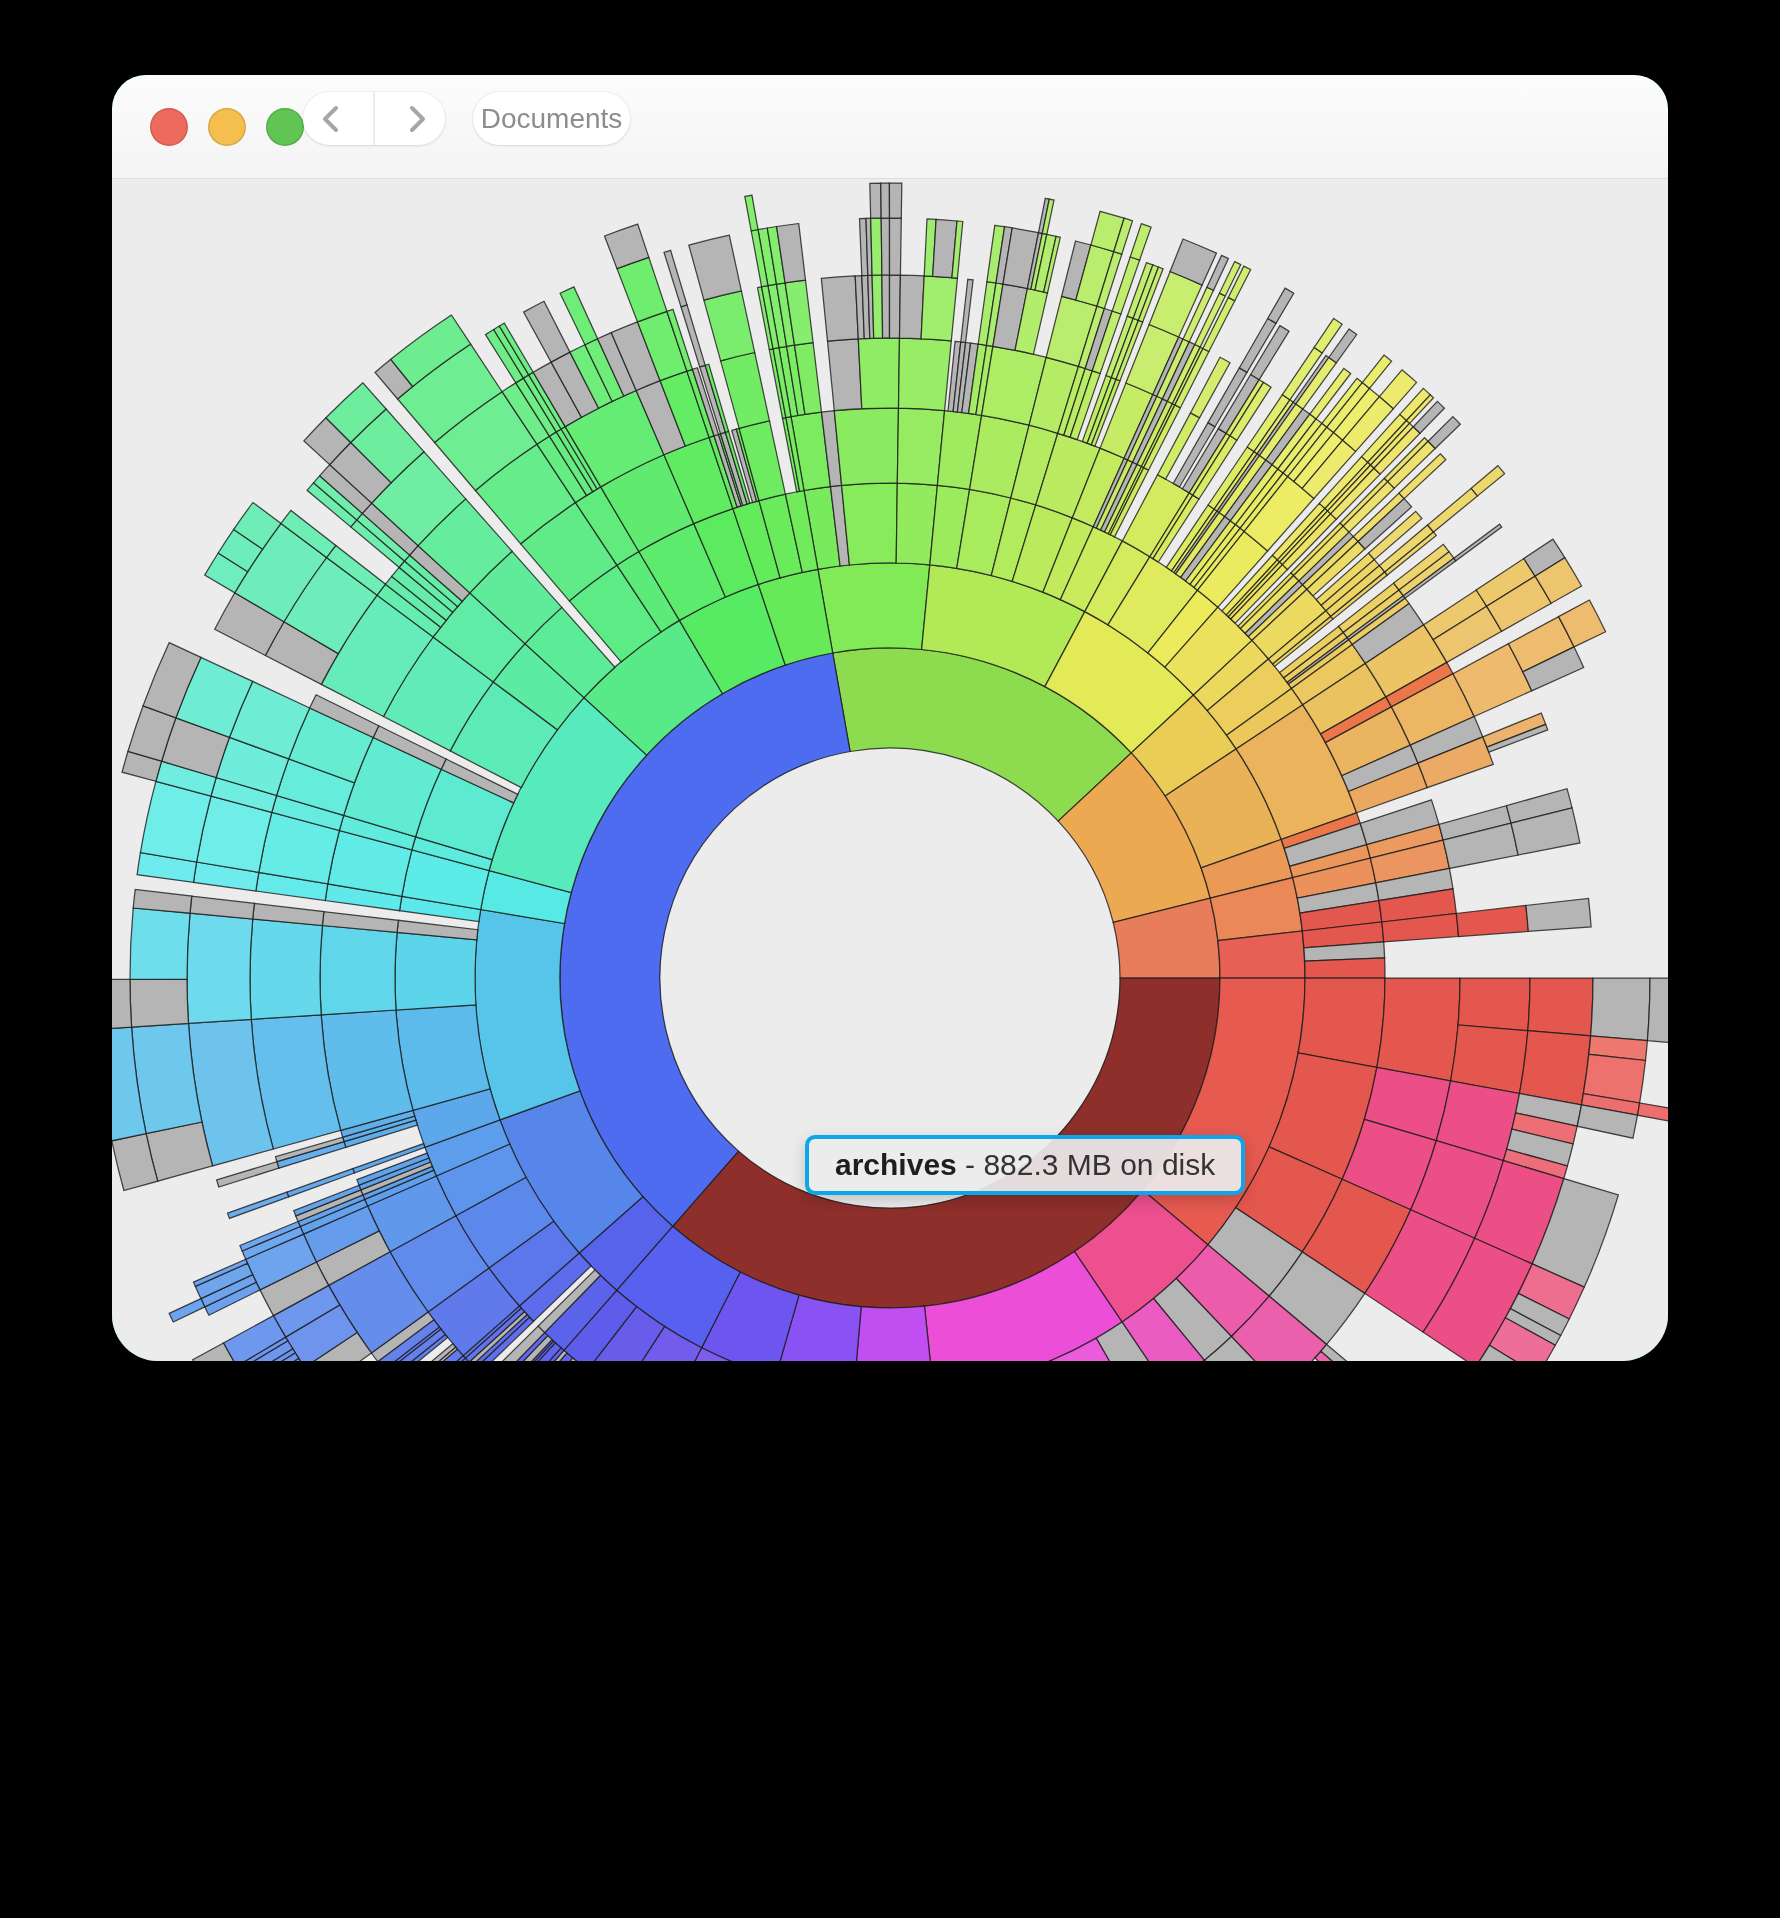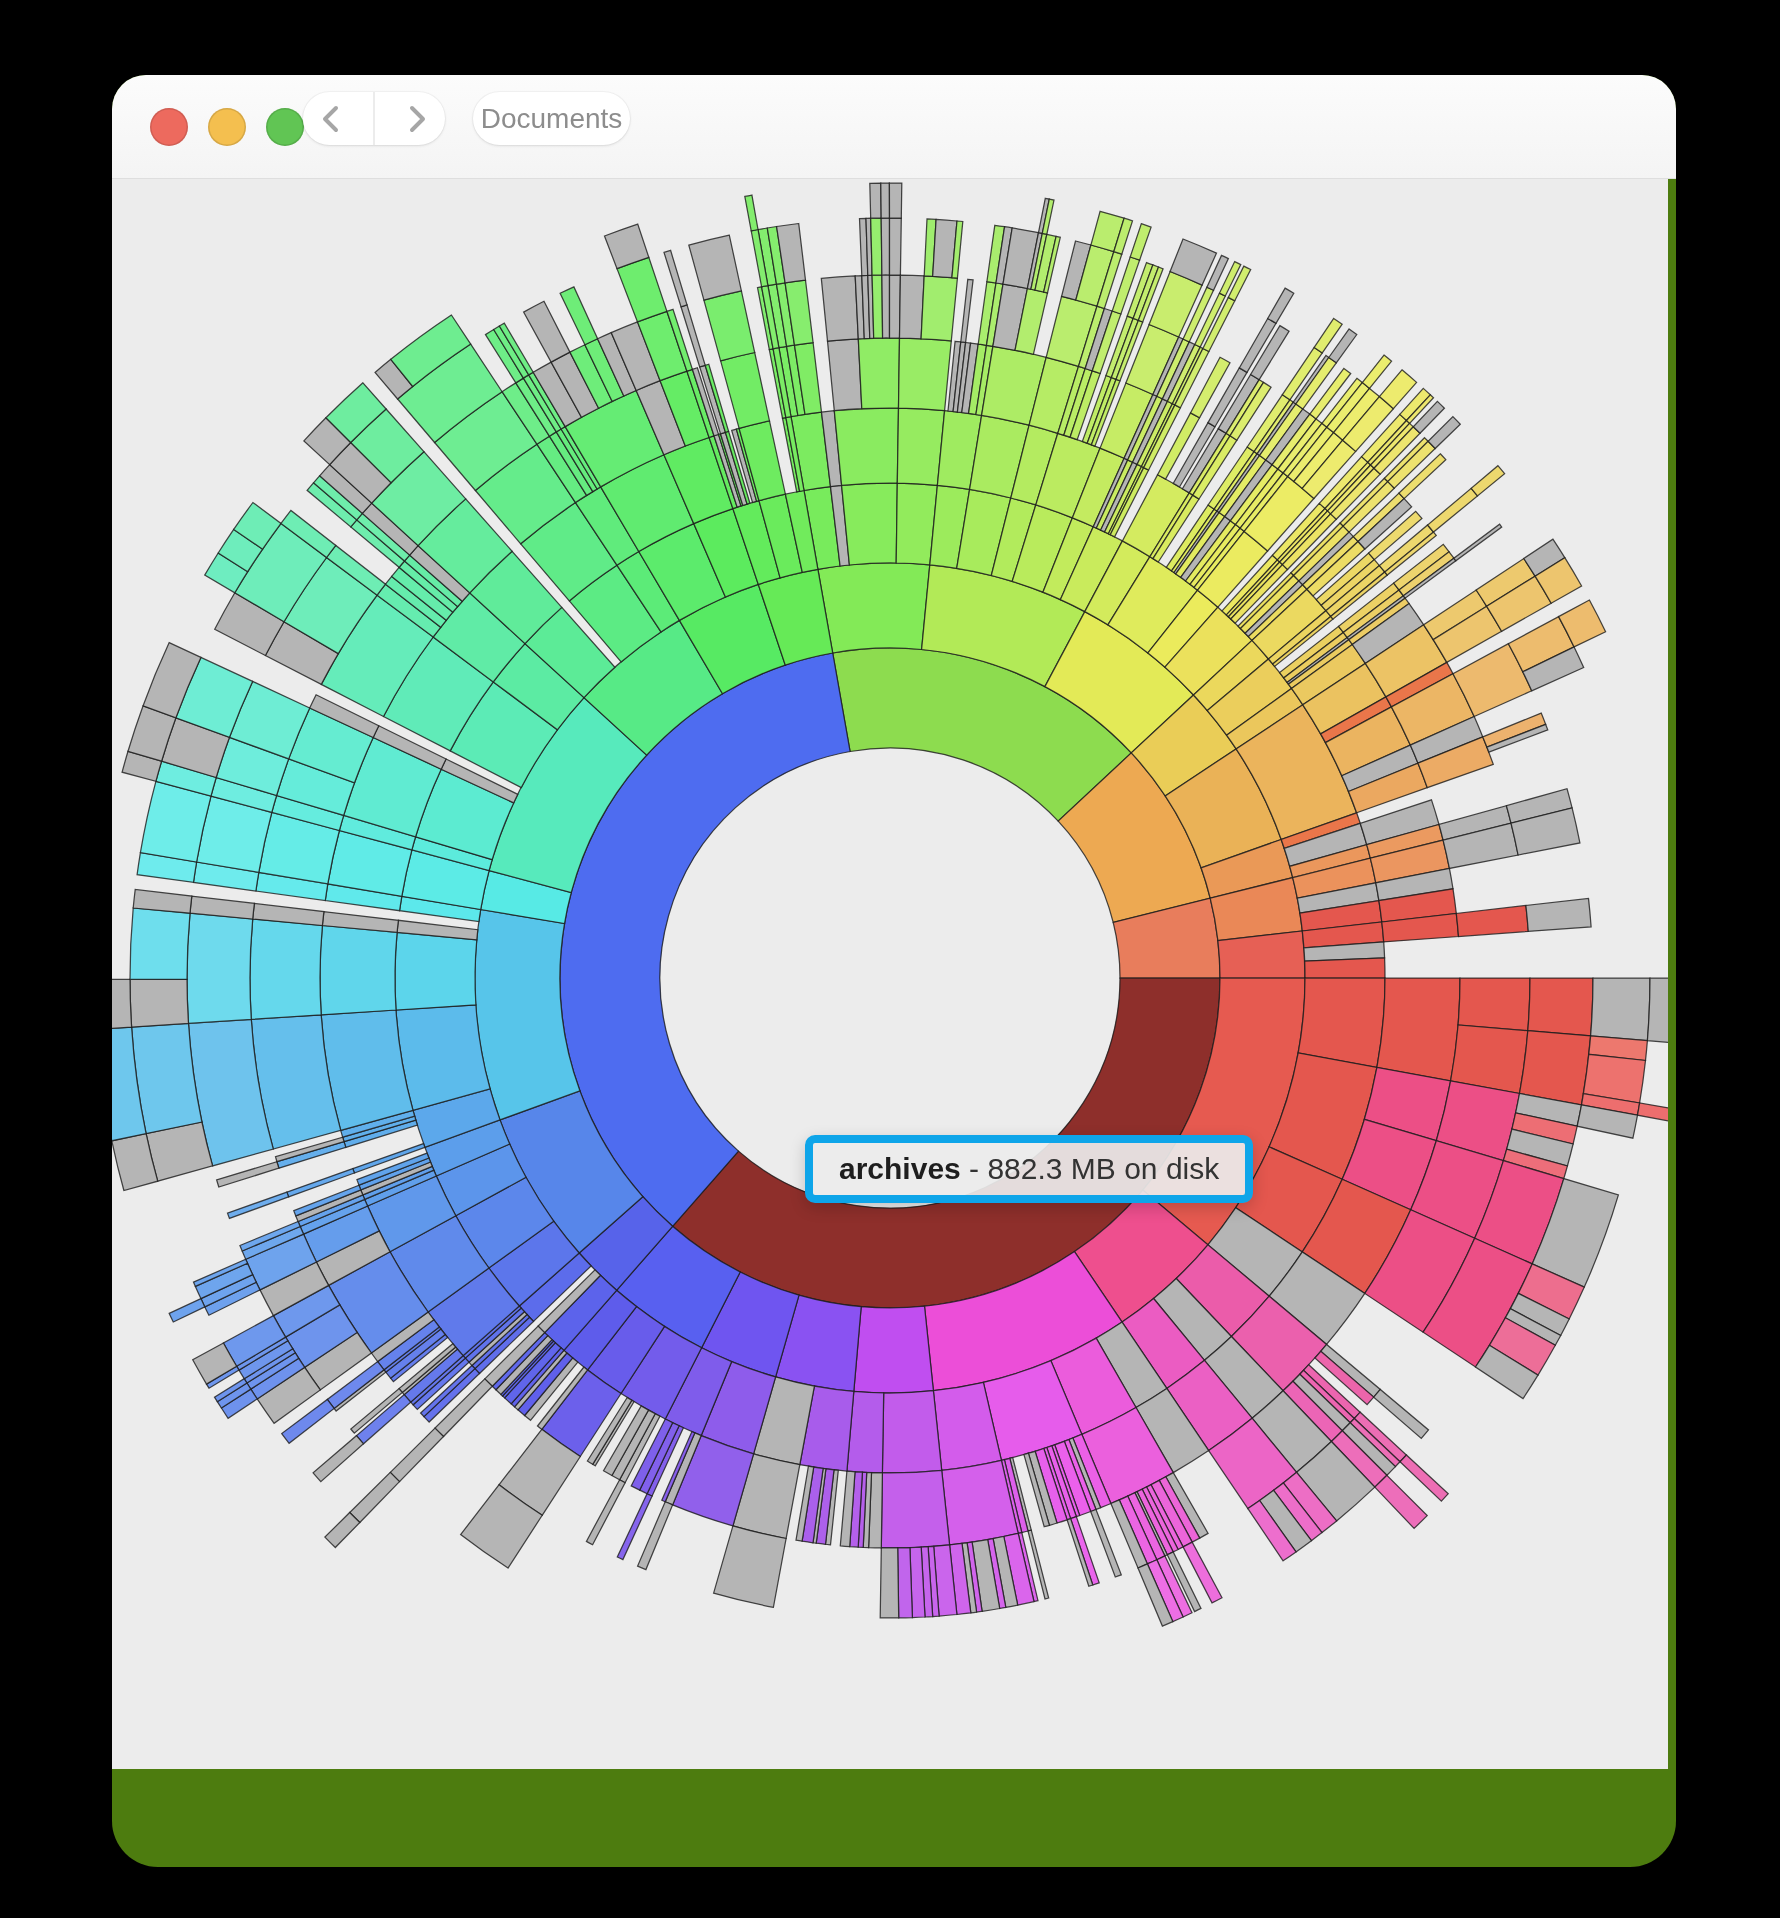--- a/index.html
+++ b/index.html
@@ -1,39 +1,39 @@
 <!DOCTYPE html>
 <html><head>
 <meta charset="utf-8">
 <style>
   html,body{margin:0;padding:0;background:#000;width:1780px;height:1918px;overflow:hidden;
             font-family:"Liberation Sans","DejaVu Sans",sans-serif;}
-  .window{position:absolute;left:112px;top:75px;width:1556px;height:1792px;background:#4d7c0f;
-          border-radius:34px 34px 46px 46px;overflow:hidden;box-shadow:0 30px 90px rgba(0,0,0,0.6);padding-left:8px;}
+  .window{position:absolute;left:112px;top:75px;width:1556px;height:1286px;background:#0ea5e9;
+          border-radius:34px 34px 46px 46px;overflow:hidden;box-shadow:0 30px 90px rgba(0,0,0,0.6);}
   .titlebar{position:absolute;left:0;top:0;width:100%;height:103px;
             background:linear-gradient(#fcfcfc,#f4f4f4);border-bottom:1px solid #dedede;}
   .light{position:absolute;top:33px;width:38px;height:38px;border-radius:50%;
          box-shadow:inset 0 0 0 1.5px rgba(0,0,0,0.12);}
   .light.red{left:38px;background:#ed6a5e;}
   .light.yellow{left:96px;background:#f4bf4f;}
   .light.green{left:154px;background:#61c554;}
   .pill{position:absolute;top:17px;height:53px;background:#fff;border-radius:27px;
         box-shadow:0 1px 3px rgba(0,0,0,0.10),0 0 0 1px rgba(0,0,0,0.03);}
   .navpill{left:191px;width:142px;display:flex;align-items:center;justify-content:space-around;}
   .navpill .divider{width:2px;height:53px;background:#ececec;}
   .docpill{left:361px;width:157px;display:flex;align-items:center;justify-content:center;
            color:#8d8d8d;font-size:28px;}
   .searchpill{left:898px;width:638px;display:flex;align-items:center;color:#9d9d9d;font-size:29px;}
   .searchpill .mag{margin:0 14px 0 26px;display:flex;}
   .content{position:absolute;left:0;top:104px;width:1556px;height:1590px;background:#ececec;}
   svg.chart{position:absolute;left:0;top:0;}
   .center-label{position:absolute;left:478px;top:771px;width:600px;text-align:center;
                 font-size:46px;font-weight:700;color:#262626;letter-spacing:-0.5px;}
   .tooltip{position:absolute;left:693px;top:956px;padding:9px 26px;white-space:nowrap;
-           background:rgba(236,236,236,0.92);border:8px solid #0ea5e9;border-radius:10px;
+           background:rgba(236,236,236,0.92);border:4px solid #0ea5e9;border-radius:10px;
            box-shadow:0 5px 16px rgba(0,0,0,0.18);font-size:30px;color:#333;}
   .tooltip b{color:#1e1e1e;}
 </style>
 </head>
 <body>
 
 <div class="window">
   <div class="titlebar">
     <div class="light red"></div>
     <div class="light yellow"></div>

